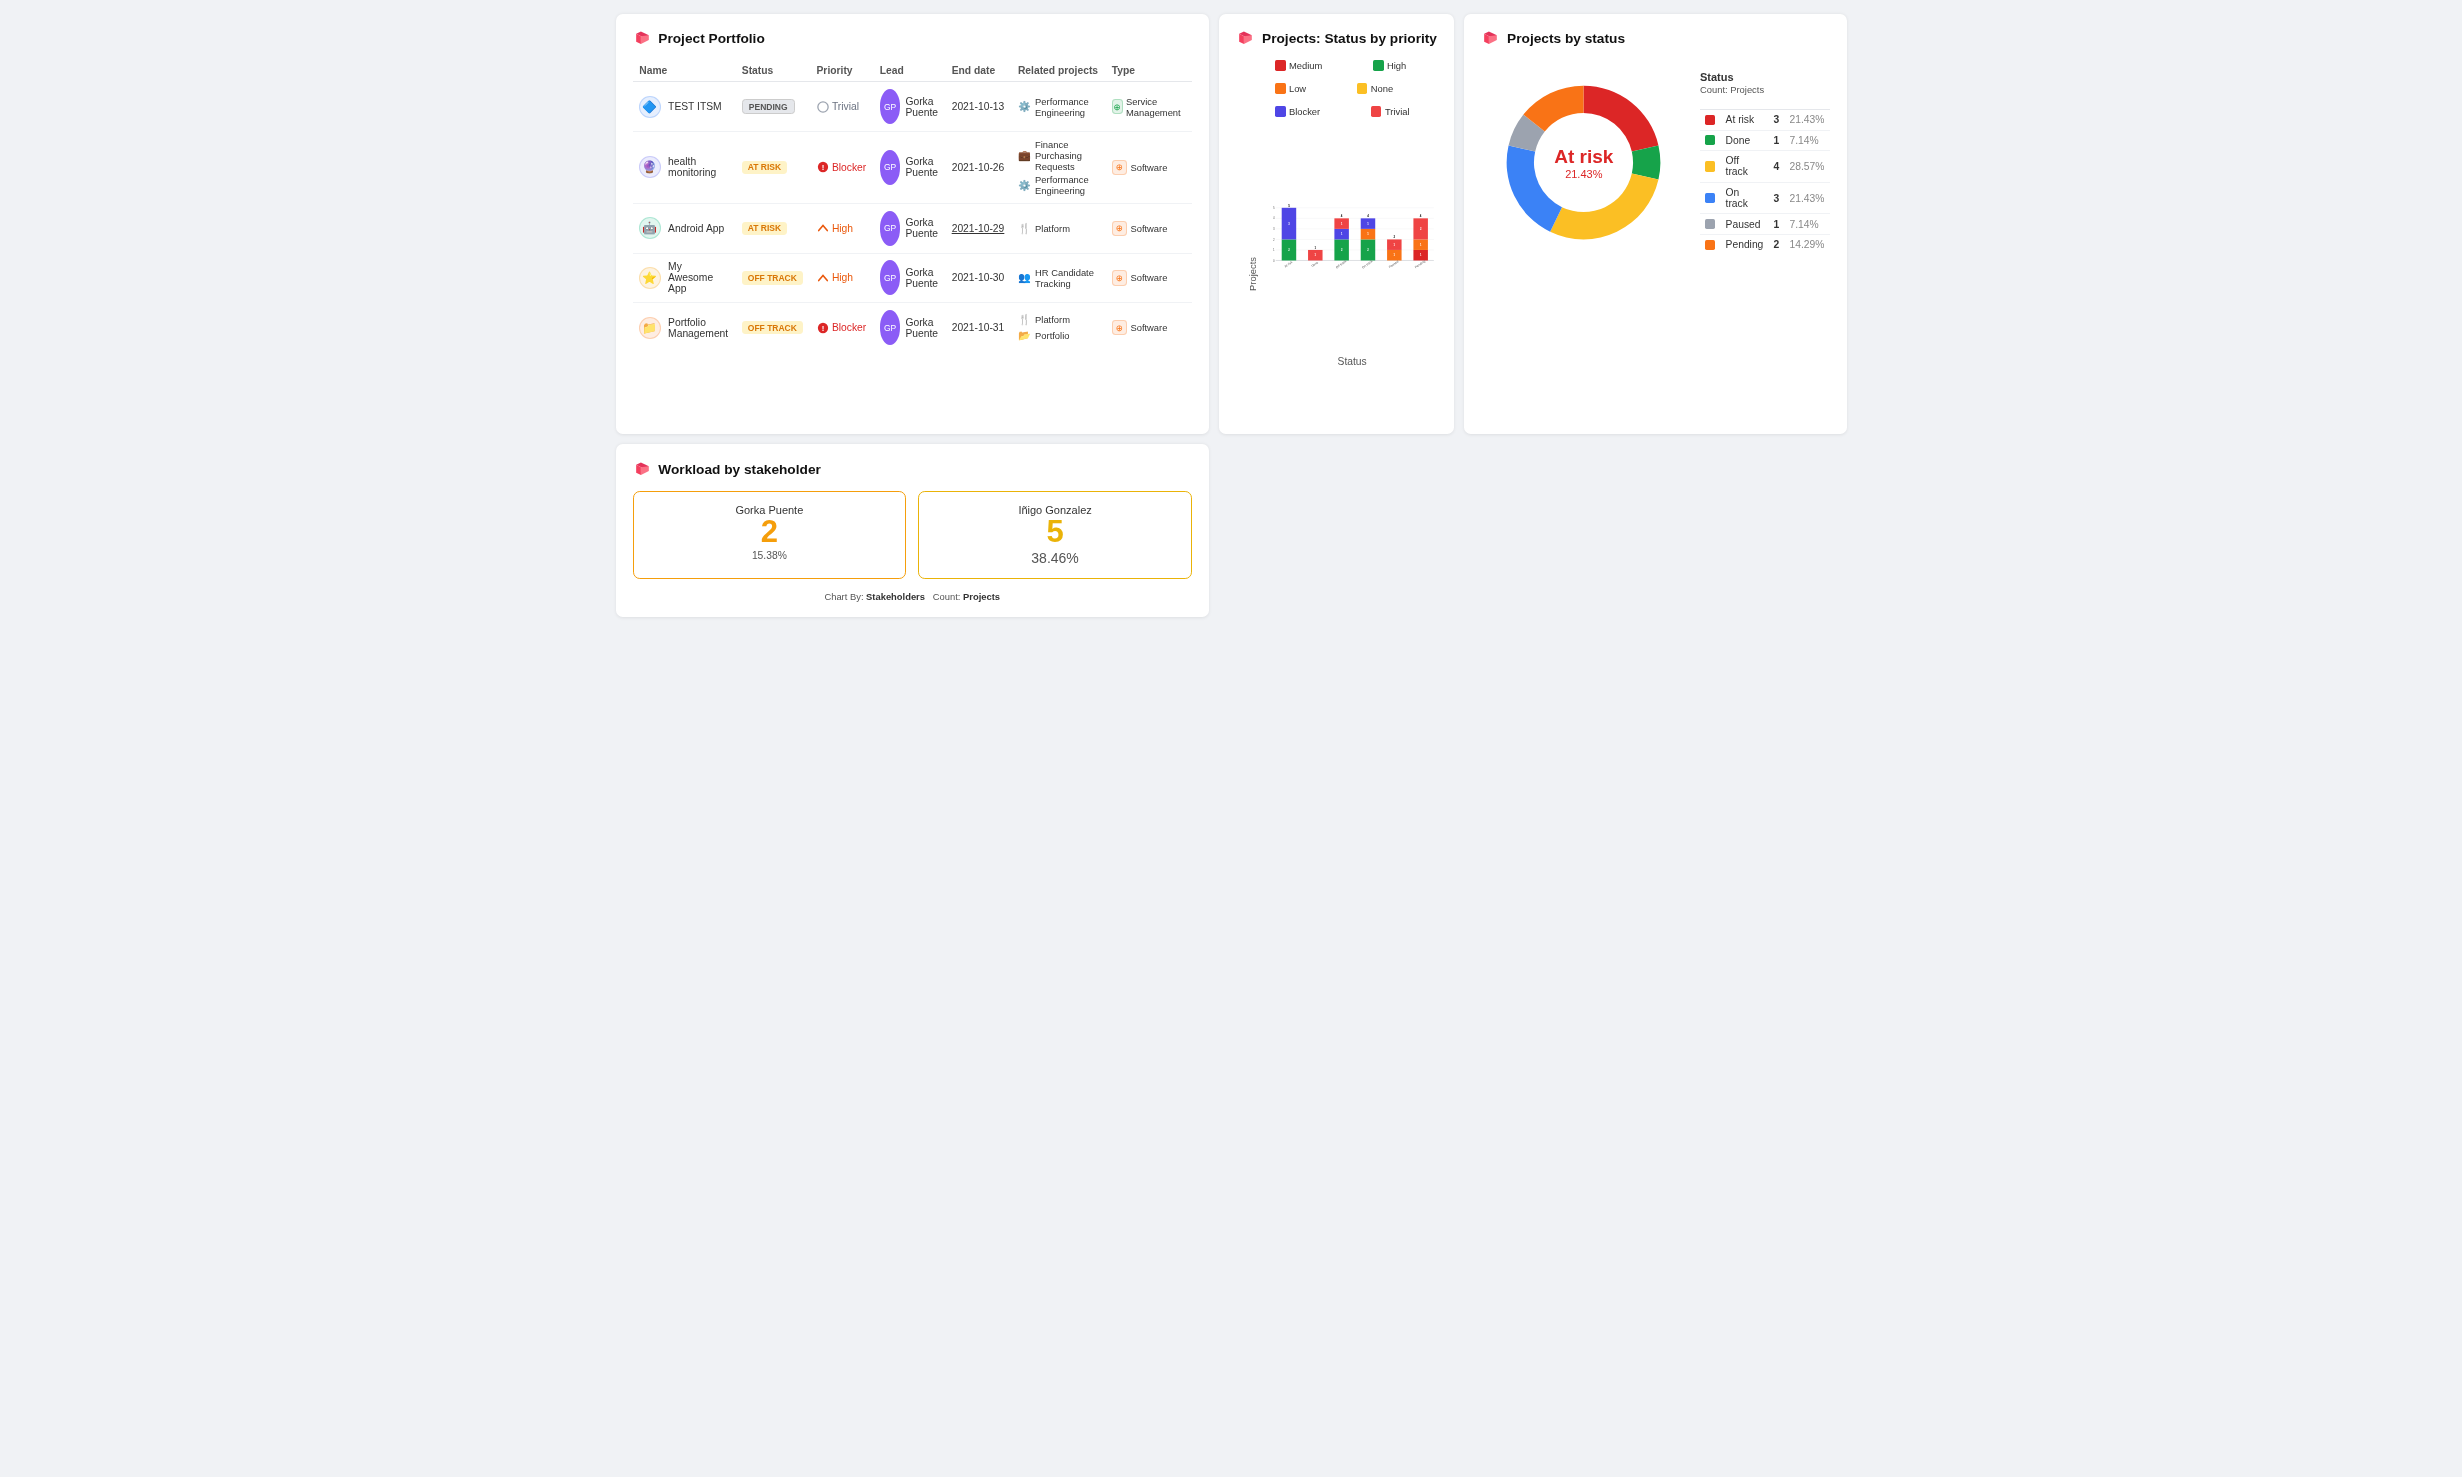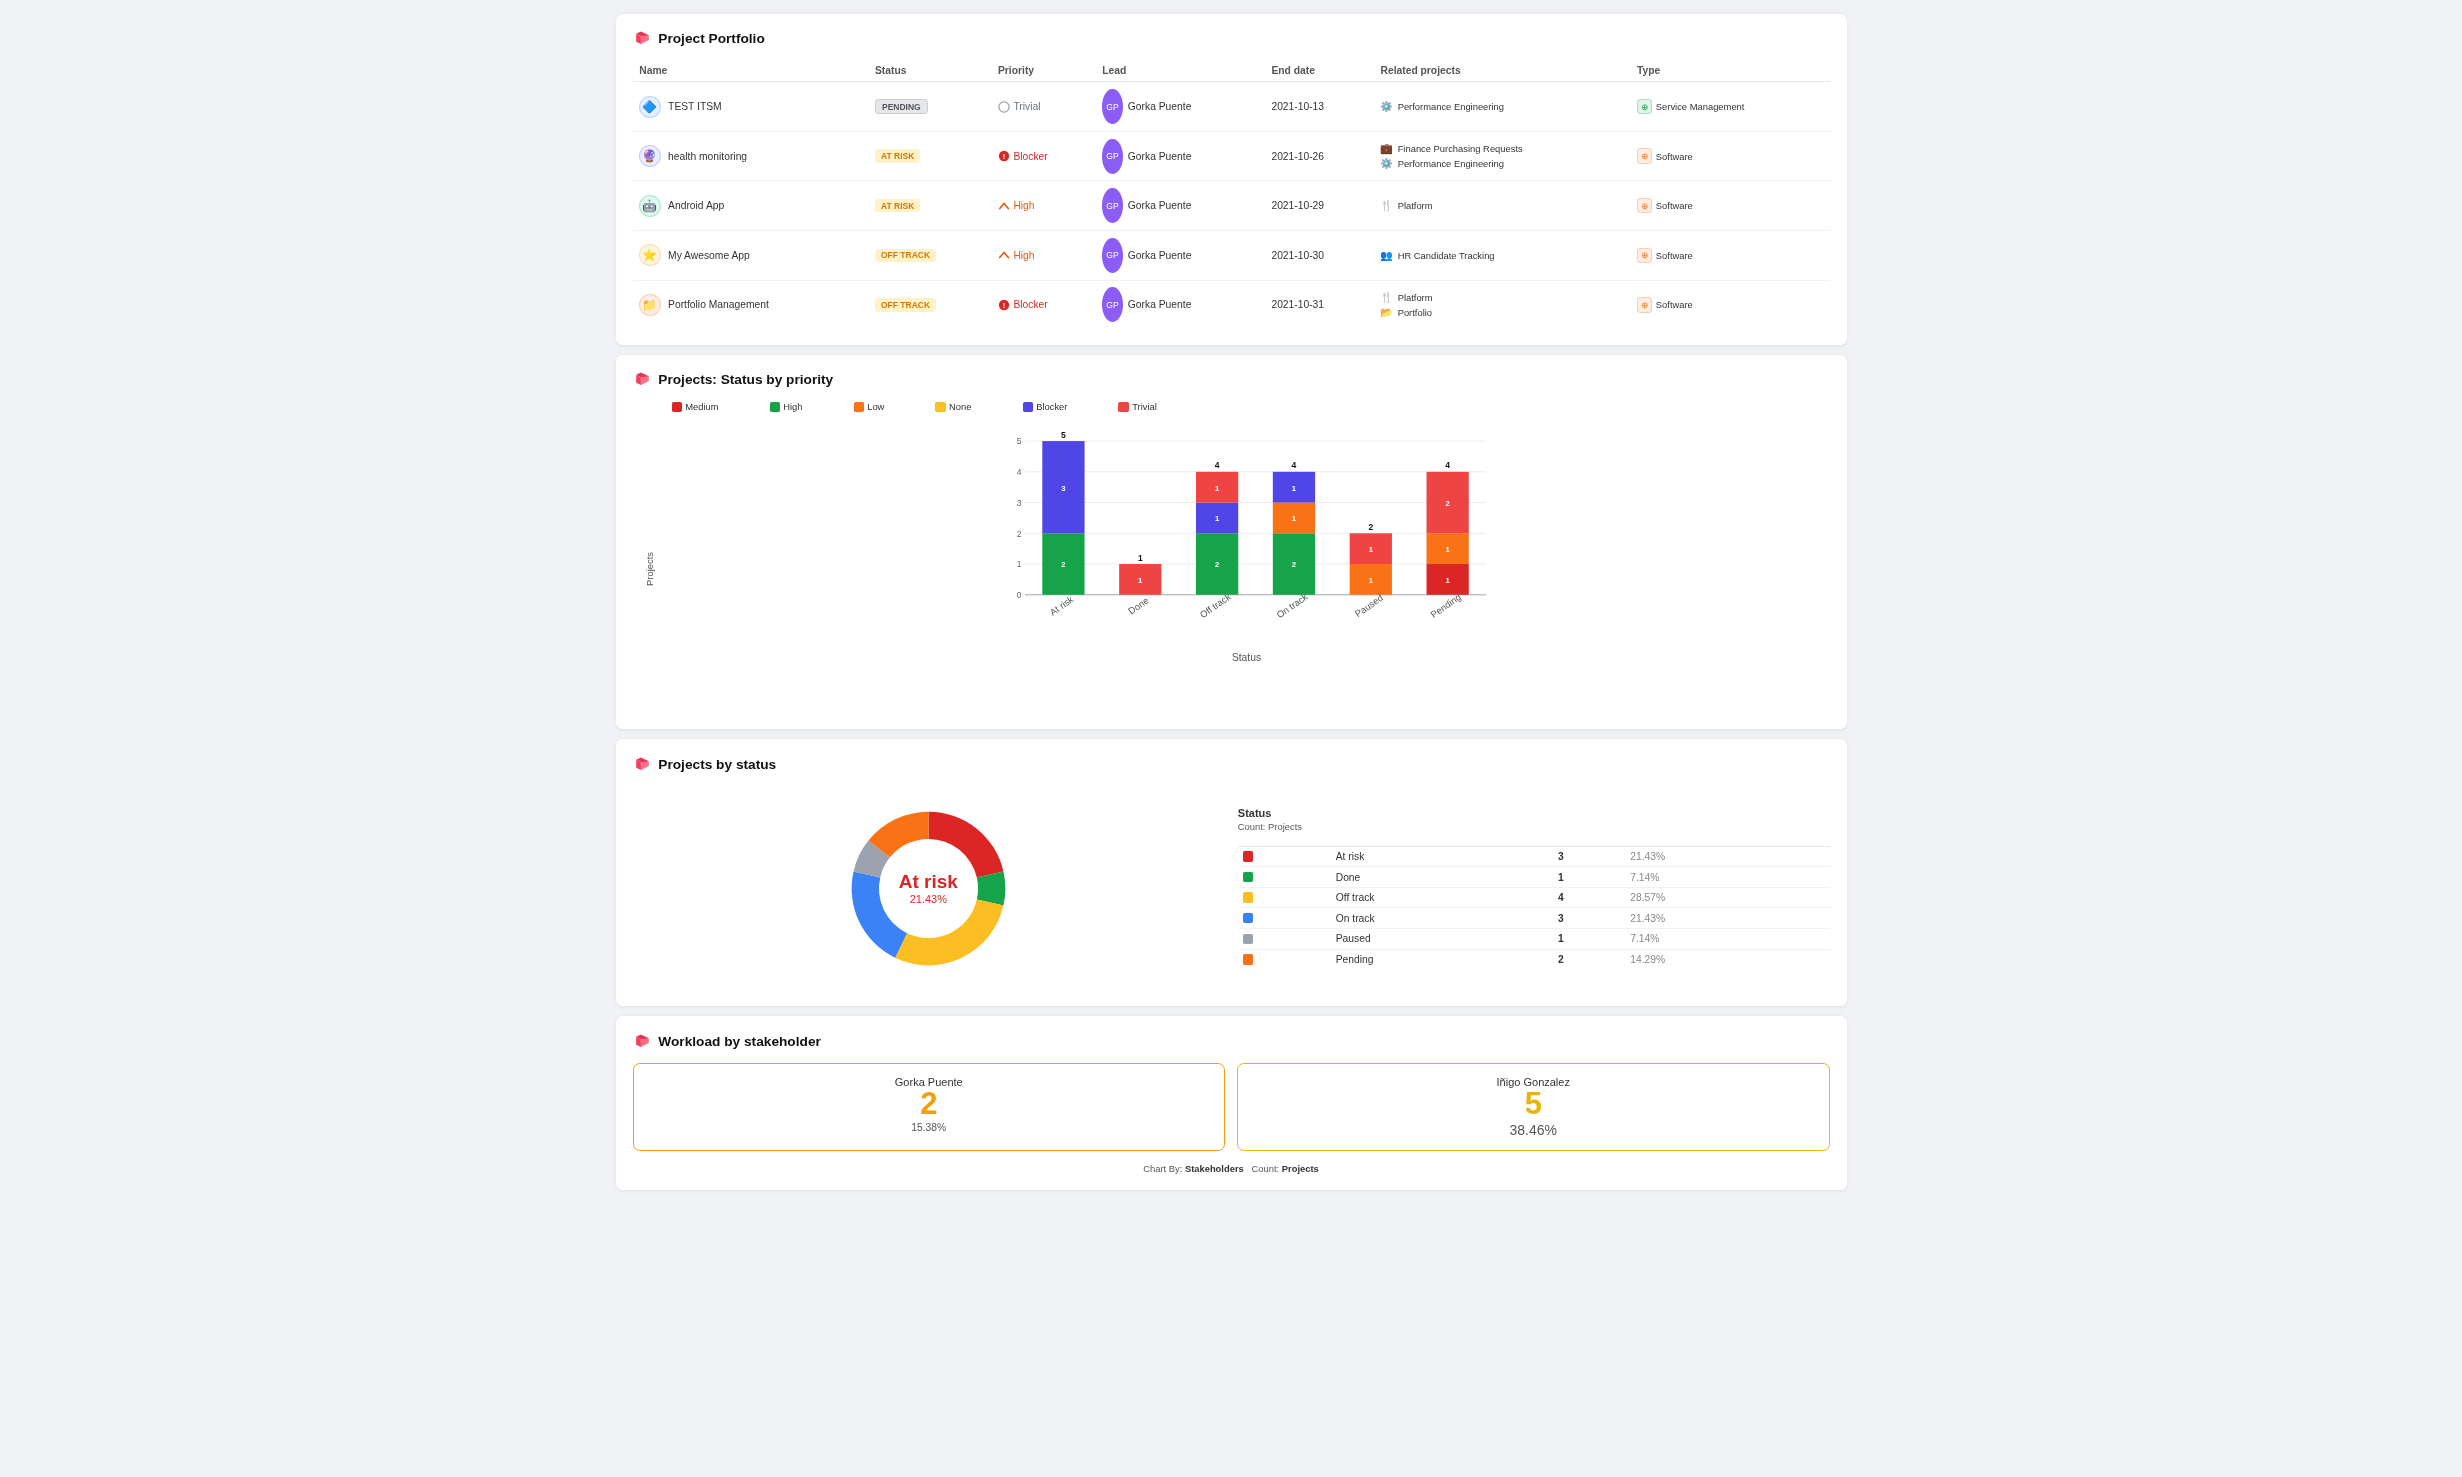--- a/index.html
+++ b/index.html
@@ -5,21 +5,21 @@
     * { box-sizing: border-box; margin: 0; padding: 0; }
     body {
       font-family: -apple-system, BlinkMacSystemFont, 'Segoe UI', Arial, sans-serif;
       background: #f0f2f5;
       padding: 13.7px;
       font-size: 11px;
       color: #333;
     }
     .dashboard {
       display: grid;
-      grid-template-columns: 1fr;
+      grid-template-columns: 1fr 1fr 1fr;
       grid-template-rows: auto auto;
       gap: 10.3px;
       max-width: 1231px;
       margin: 0 auto;
     }
     .card {
       background: #fff;
       border-radius: 6.8px;
       padding: 15.4px 17px;
       box-shadow: 0 0.9px 3.4px rgba(0,0,0,0.08);
@@ -219,21 +219,21 @@
               <span class="priority-high"><svg width="12" height="12" viewBox="0 0 14 14">
                   <path d="M2 10 L7 4 L12 10" fill="none" stroke="#ea580c" stroke-width="1.8" stroke-linecap="round"></path>
                 </svg> High</span>
             </td>
     <td>
       <div class="lead-cell">
         <div class="avatar" style="background:#8b5cf6;">GP</div>
         <span>Gorka Puente</span>
       </div>
     </td>
-    <td style="white-space:nowrap;">2021-10-29</td>
+    <td style="white-space:nowrap;text-decoration:underline;">2021-10-29</td>
     <td>
               <div class="related-cell">
                 <div class="related-item"><span style="font-size:10.3px">🍴</span> Platform</div>
               </div>
             </td>
     <td>
       <div class="type-badge">
         <div class="type-icon" style="background:#f9731620; border:0.9px solid #f9731640; color:#f97316;">⊕</div>
         <span>Software</span>
       </div>

